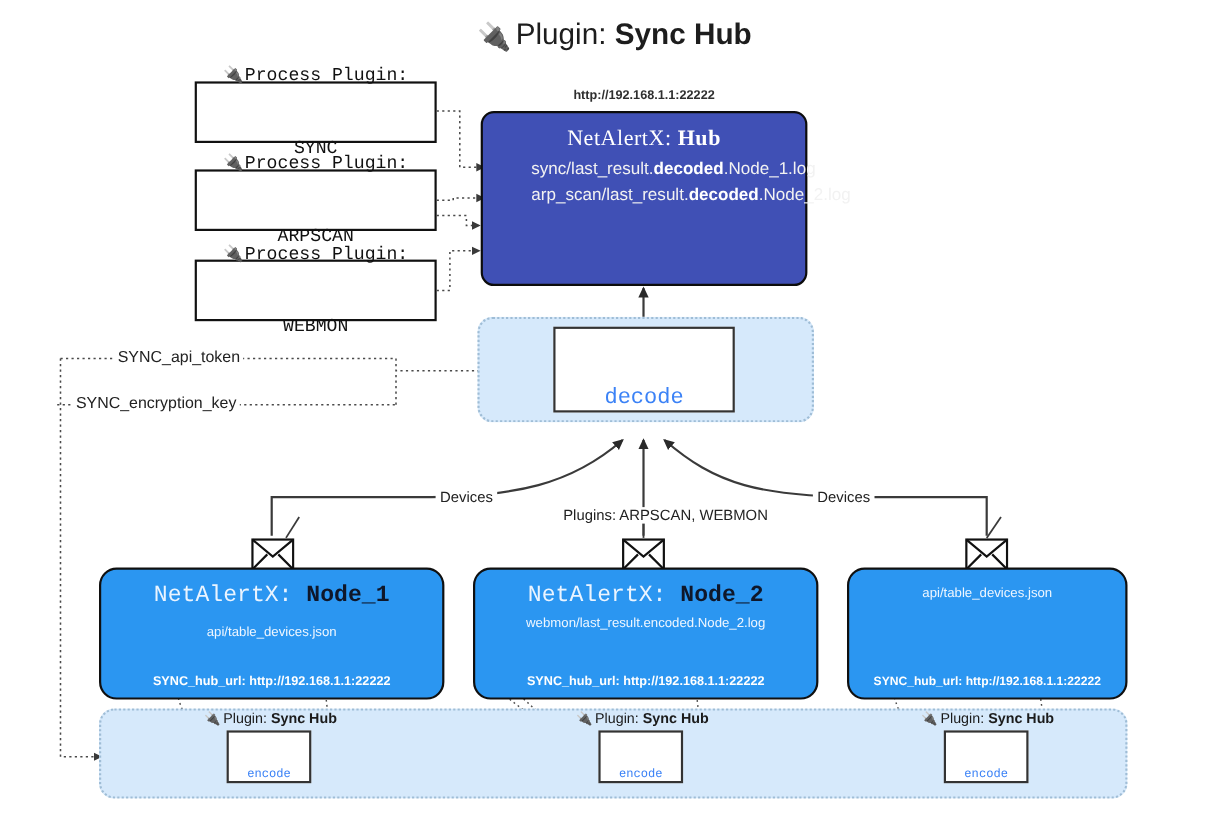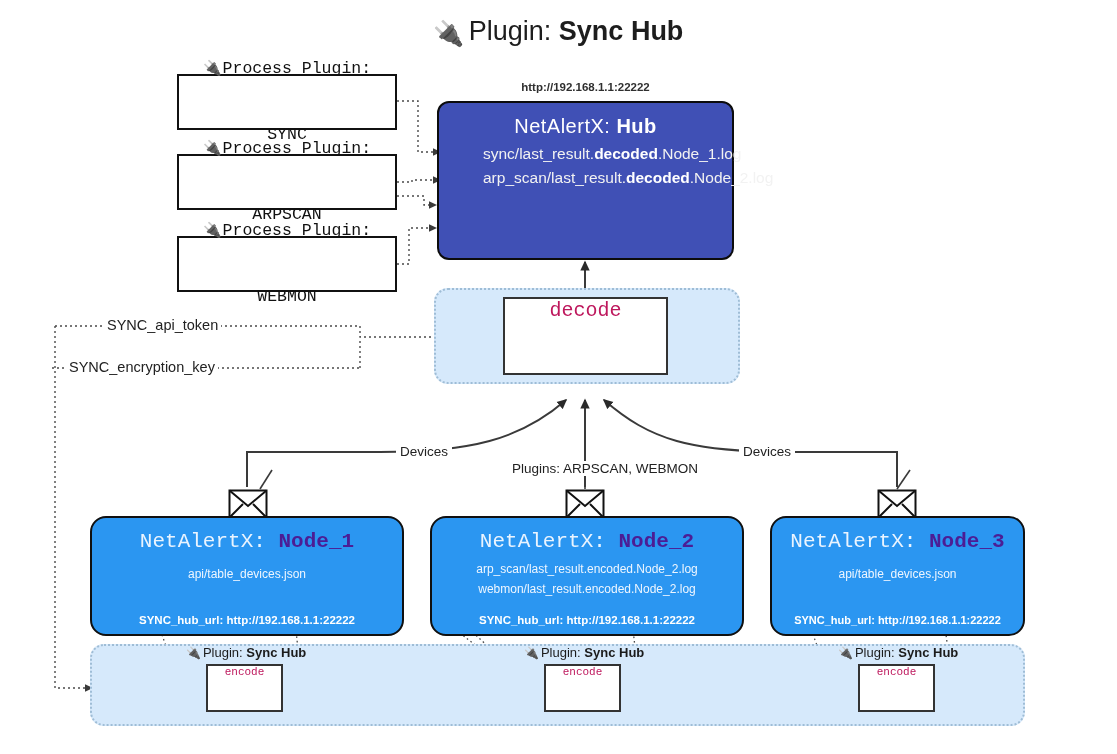--- a/index.html
+++ b/index.html
@@ -37,52 +37,52 @@
   .huburl{
     position:absolute;top:-20px;left:0;width:100%;text-align:center;
     font-size:11.5px;font-weight:bold;color:#2f2f2f;white-space:nowrap;
   }
   .hub{
     position:absolute;left:0;top:0;width:100%;height:100%;
     background:#4050b5;border:2px solid #0c0c0c;border-radius:12px;
     box-sizing:border-box;color:#ffffff;
   }
   .hub .hubtitle{
-    text-align:center;margin-top:12px;font-family:Liberation Sans, sans-serif;
+    text-align:center;margin-top:12px;font-family:Liberation Serif, serif;
     font-size:20px;letter-spacing:.5px;white-space:nowrap;
   }
   .hub .hubtitle b{font-weight:bold;}
   .hub .logline{
     text-align:center;font-size:15.5px;white-space:nowrap;margin-top:7px;color:#f2f2f2;padding-left:44px;
   }
   .hub .logline b{font-weight:bold;color:#ffffff;}
 
   
   .dottedbox{
     position:absolute;background:#d6e9fb;border:2px dotted #9fbdd6;
     border-radius:14px;box-sizing:border-box;
   }
 
   
   .whitebox{
     position:absolute;background:#ffffff;border:2px solid #333333;
-    display:flex;align-items:flex-start;justify-content:center;
-    font-family:"Liberation Mono",monospace;color:#be185d;box-sizing:border-box;
+    display:flex;align-items:flex-end;justify-content:center;
+    font-family:"Liberation Mono",monospace;color:#3b82f6;box-sizing:border-box;
   }
 
   
   .node{
     position:absolute;background:#2b96f1;border:2.5px solid #101010;
     border-radius:16px;box-sizing:border-box;color:#ffffff;
   }
   .node .ntitle{
     text-align:center;margin-top:12px;font-family:"Liberation Mono",monospace;
     font-size:21px;white-space:nowrap;color:#eaf4ff;
   }
-  .node .ntitle b{font-weight:bold;color:#4c1d95;}
+  .node .ntitle b{font-weight:bold;color:#0f172a;}
   .node .nline{
     text-align:center;font-size:12px;color:#eef6ff;white-space:nowrap;margin-top:14px;
   }
   .node .nurl{
     position:absolute;bottom:8px;left:0;width:100%;text-align:center;
     font-size:11.5px;font-weight:bold;color:#ffffff;white-space:nowrap;
   }
 
   
   .envelope{position:absolute;width:40px;height:30px;}
@@ -242,30 +242,25 @@
     </div>
     <div class="nline">api/table_devices.json</div>
     <div class="nurl">SYNC_hub_url: http://192.168.1.1:22222</div>
   </div>
 
   <div class="node" style="left:430px;top:516px;width:314px;height:120px;">
     <div class="ntitle">
       <span>NetAlertX:</span>
       <b>Node_2</b>
     </div>
-    <div class="nline" style="margin-top:9px;">arp_scan/last_result.encoded.Node_2.log</div>
     <div class="nline" style="margin-top:6px;">webmon/last_result.encoded.Node_2.log</div>
     <div class="nurl">SYNC_hub_url: http://192.168.1.1:22222</div>
   </div>
 
   <div class="node" style="left:770px;top:516px;width:255px;height:120px;">
-    <div class="ntitle">
-      <span>NetAlertX:</span>
-      <b>Node_3</b>
-    </div>
     <div class="nline">api/table_devices.json</div>
     <div class="nurl" style="font-size:11px;">SYNC_hub_url: http://192.168.1.1:22222</div>
   </div>
 
   <div class="dottedbox" style="left:90px;top:644px;width:935px;height:82px;"></div>
 
   <div class="pluglabel" style="left:186px;top:645px;">
     <span class="plug">🔌</span><span>Plugin:</span>
     <b>Sync Hub</b>
   </div>

